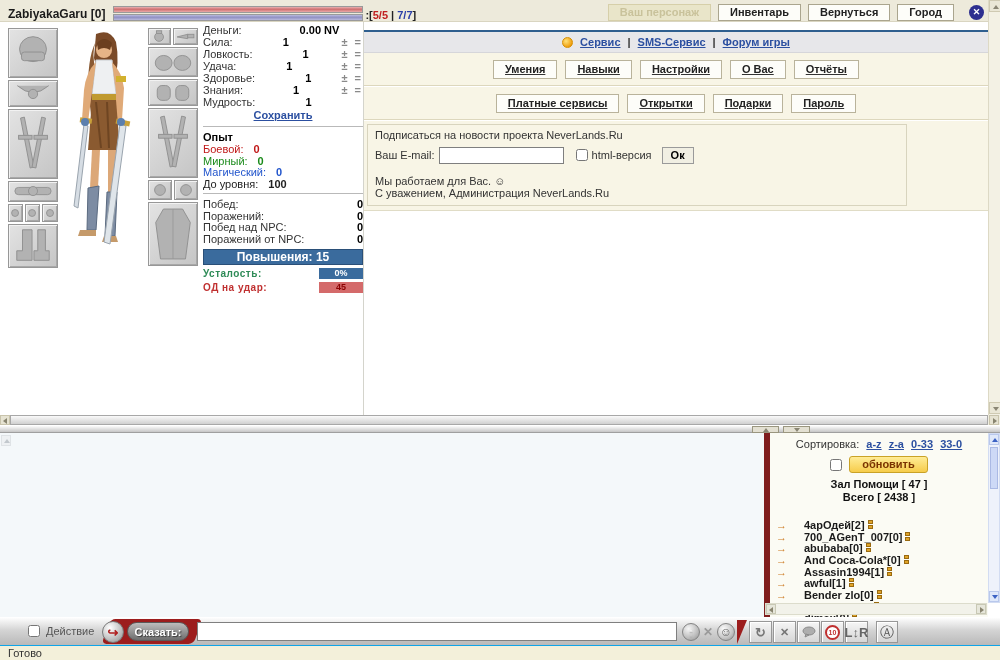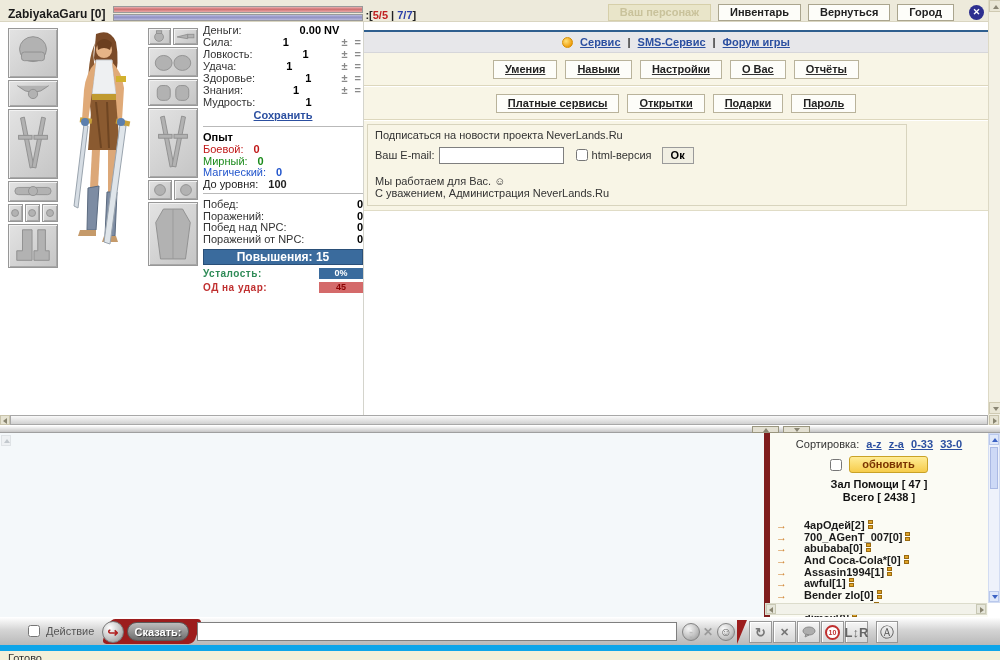--- a/index.html
+++ b/index.html
@@ -184,21 +184,21 @@
   .ibtn .glyph13 { font-size:13px; }
   .coin10 { width:15px; height:15px; border-radius:50%; background:#fff; border:2px solid #c03030;
     color:#c03030; font-size:7px; font-weight:bold; text-align:center; line-height:11px; }
   .lr-txt { font-size:13px; color:#666; letter-spacing:0; }
   .abtn { position:absolute; left:876px; top:3px; width:22px; height:22px;
     background:linear-gradient(#f5f5f5,#d6d6d6); border:1px solid #979797; box-shadow:inset 1px 1px 0 #fff;
     text-align:center; line-height:21px; color:#555; font-size:14px; cursor:pointer; }
   .bubble-svg { width:14px; height:12px; }
   
   #sbar { position:absolute; left:0; top:645px; width:1000px; height:15px; background:#f3f0da;
-    border-top:6px solid #0ea5e9; color:#333; line-height:14px; padding-left:8px; }
+    border-top:1px solid #0ea5e9; color:#333; line-height:14px; padding-left:8px; }
 </style>
 </head>
 <body>
 
 <div id="screen">
 
   <div id="topbar">
     <span class="player-name">ZabiyakaGaru [0]</span>
     <span class="bars">
       <span class="bar hp" style="display:block"></span>

